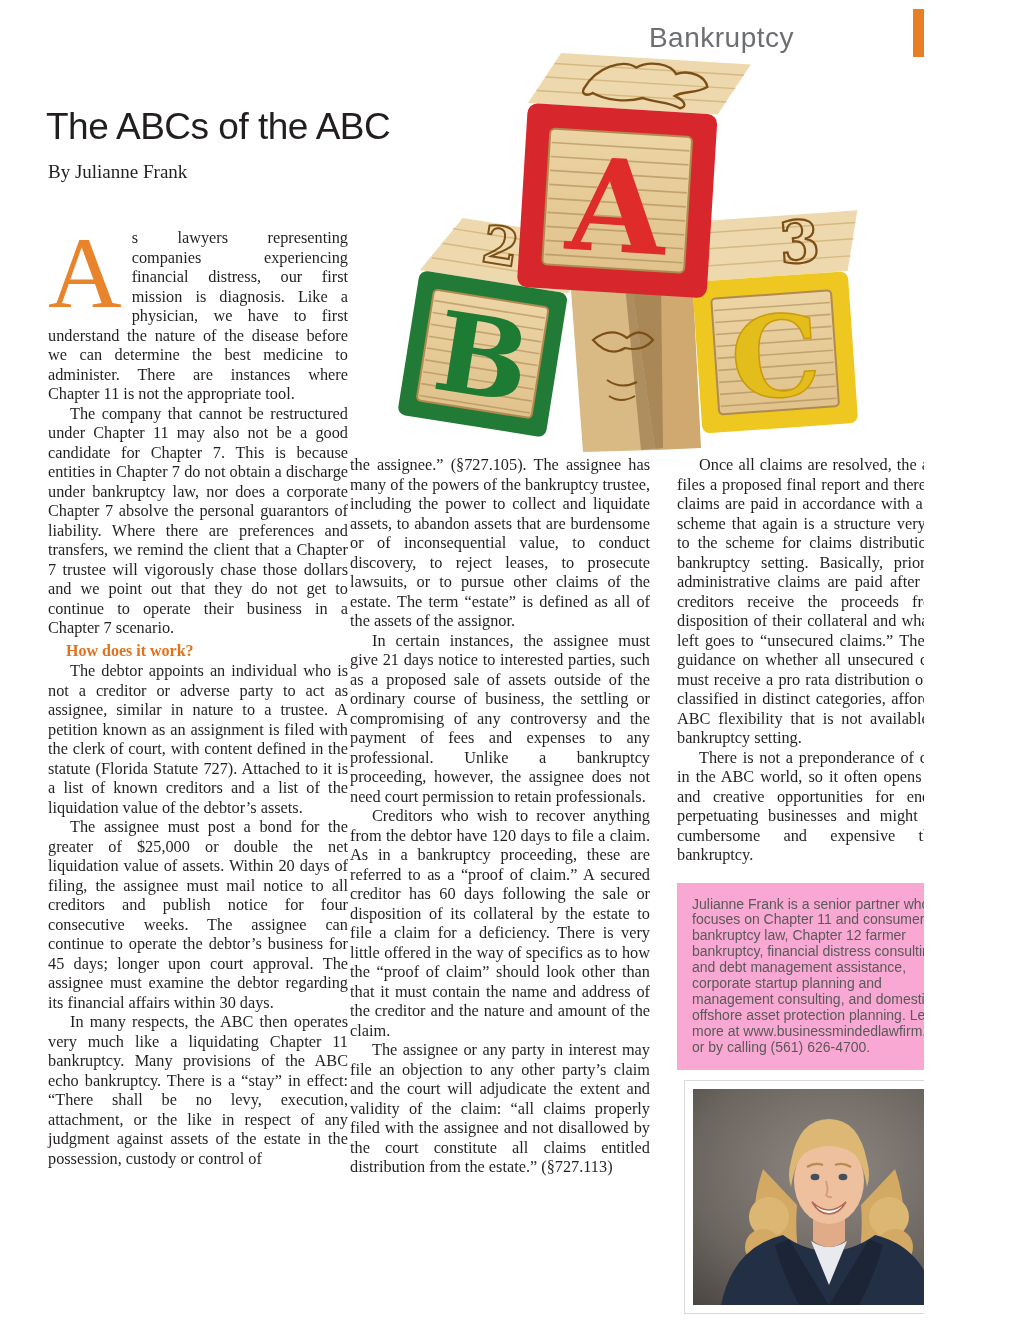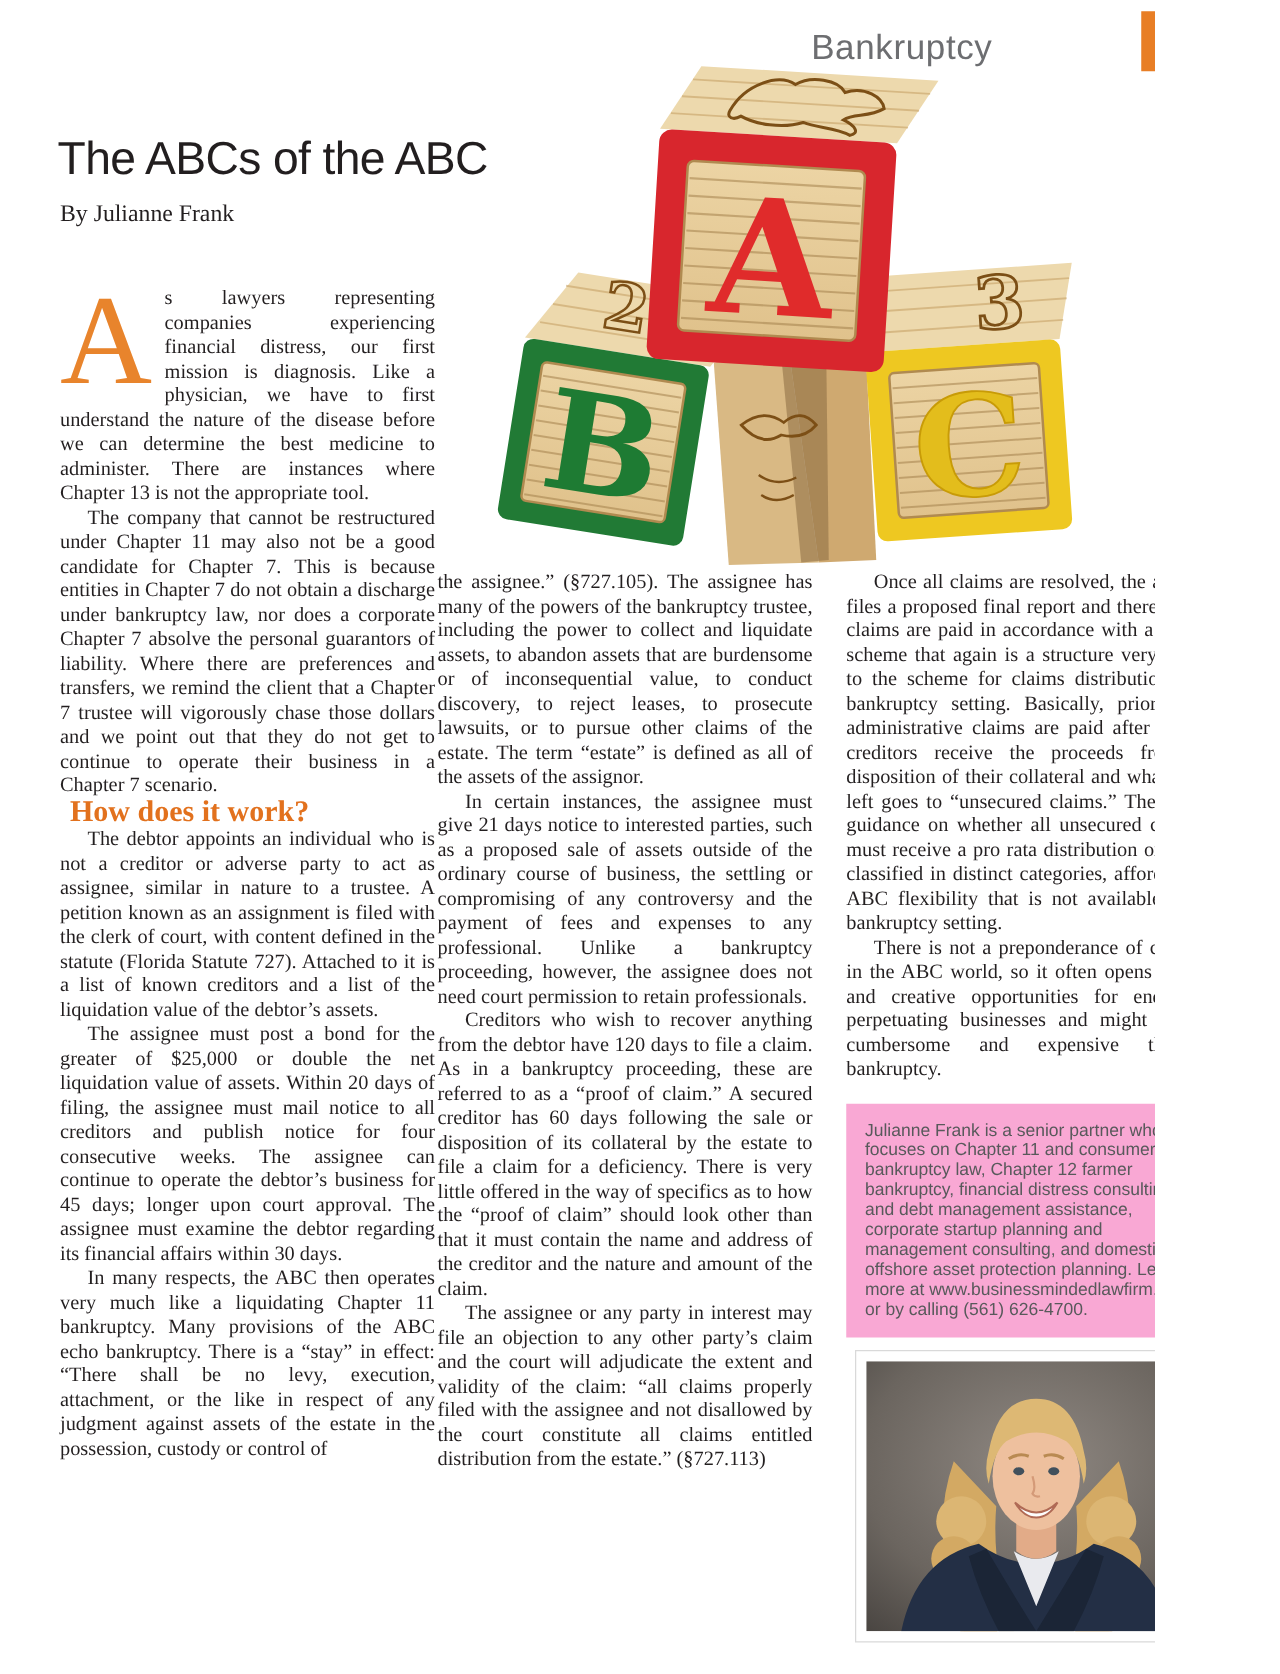--- a/index.html
+++ b/index.html
@@ -22,21 +22,21 @@
   .col { position:absolute; width:300px; font-size:16.3px; line-height:19.5px; color:#231f20;
          text-align:justify; }
   .col p { margin:0 0 0 0; }
   .col p.indent { text-indent:22px; }
   #col1 { left:48px;  top:228px; }
   #col2 { left:350px; top:455px; }
   #col3 { left:677px; top:455px; }
 
   .dropcap { float:left; font-size:102px; line-height:78px; color:#e8842c; margin:6px 10px 0 0; }
 
-  .subhead { font-size:24px; font-weight:bold; color:#e2711d; margin:3px 0 1px 8px; text-align:left; }
+  .subhead { font-size:16px; font-weight:bold; color:#e2711d; margin:3px 0 1px 18px; text-align:left; }
 
   
   .bio-box { margin-top:18px; background:#f9a8d4; padding:14px 15px; font-family:"Liberation Sans",sans-serif;
              font-size:14px; line-height:15.9px; color:#58595b; text-align:left; }
   .photo-frame { margin:10px 0 0 7px; background:#fff; border:1px solid #d9d9d9; padding:8px; width:272px; }
   .photo-frame svg { display:block; }
 
   
   .footer { position:absolute; top:1304px; right:44px; font-family:"Liberation Sans",sans-serif;
             font-size:15.5px; color:#939598; white-space:nowrap; }
@@ -143,21 +143,21 @@
             <line x1="26" y1="136" x2="164" y2="136"></line>
             <line x1="26" y1="150" x2="164" y2="150"></line>
         </g>
         <rect x="24" y="24" width="142" height="136" rx="5" fill="none" stroke="#b08a50" stroke-width="2"></rect>
         <text x="95" y="143" text-anchor="middle" font-family="DejaVu Serif, serif" font-weight="bold" font-size="128" fill="#e02b2b">A</text>
       </g>
     </svg>
   </div>
 
   <div class="col" id="col1">
-    <p><span class="dropcap">A</span><span>s lawyers representing companies experiencing financial distress, our first mission is diagnosis. Like a physician, we have to first understand the nature of the disease before we can determine the best medicine to administer. There are instances where Chapter 13 is not the appropriate tool.</span></p>
+    <p><span class="dropcap">A</span><span>s lawyers representing companies experiencing financial distress, our first mission is diagnosis. Like a physician, we have to first understand the nature of the disease before we can determine the best medicine to administer. There are instances where Chapter 11 is not the appropriate tool.</span></p>
     <p class="indent">The company that cannot be restructured under Chapter 11 may also not be a good candidate for Chapter 7. This is because entities in Chapter 7 do not obtain a discharge under bankruptcy law, nor does a corporate Chapter 7 absolve the personal guarantors of liability. Where there are preferences and transfers, we remind the client that a Chapter 7 trustee will vigorously chase those dollars and we point out that they do not get to continue to operate their business in a Chapter 7 scenario.</p>
     <h3 class="subhead">How does it work?</h3>
     <p class="indent">The debtor appoints an individual who is not a creditor or adverse party to act as assignee, similar in nature to a trustee. A petition known as an assignment is filed with the clerk of court, with content defined in the statute (Florida Statute 727). Attached to it is a list of known creditors and a list of the liquidation value of the debtor’s assets.</p>
     <p class="indent">The assignee must post a bond for the greater of $25,000 or double the net liquidation value of assets. Within 20 days of filing, the assignee must mail notice to all creditors and publish notice for four consecutive weeks. The assignee can continue to operate the debtor’s business for 45 days; longer upon court approval. The assignee must examine the debtor regarding its financial affairs within 30 days.</p>
     <p class="indent">In many respects, the ABC then operates very much like a liquidating Chapter 11 bankruptcy. Many provisions of the ABC echo bankruptcy. There is a “stay” in effect: “There shall be no levy, execution, attachment, or the like in respect of any judgment against assets of the estate in the possession, custody or control of</p>
   </div>
 
   <div class="col" id="col2">
     <p>the assignee.” (§727.105). The assignee has many of the powers of the bankruptcy trustee, including the power to collect and liquidate assets, to abandon assets that are burdensome or of inconsequential value, to conduct discovery, to reject leases, to prosecute lawsuits, or to pursue other claims of the estate. The term “estate” is defined as all of the assets of the assignor.</p>
     <p class="indent">In certain instances, the assignee must give 21 days notice to interested parties, such as a proposed sale of assets outside of the ordinary course of business, the settling or compromising of any controversy and the payment of fees and expenses to any professional. Unlike a bankruptcy proceeding, however, the assignee does not need court permission to retain professionals.</p>

